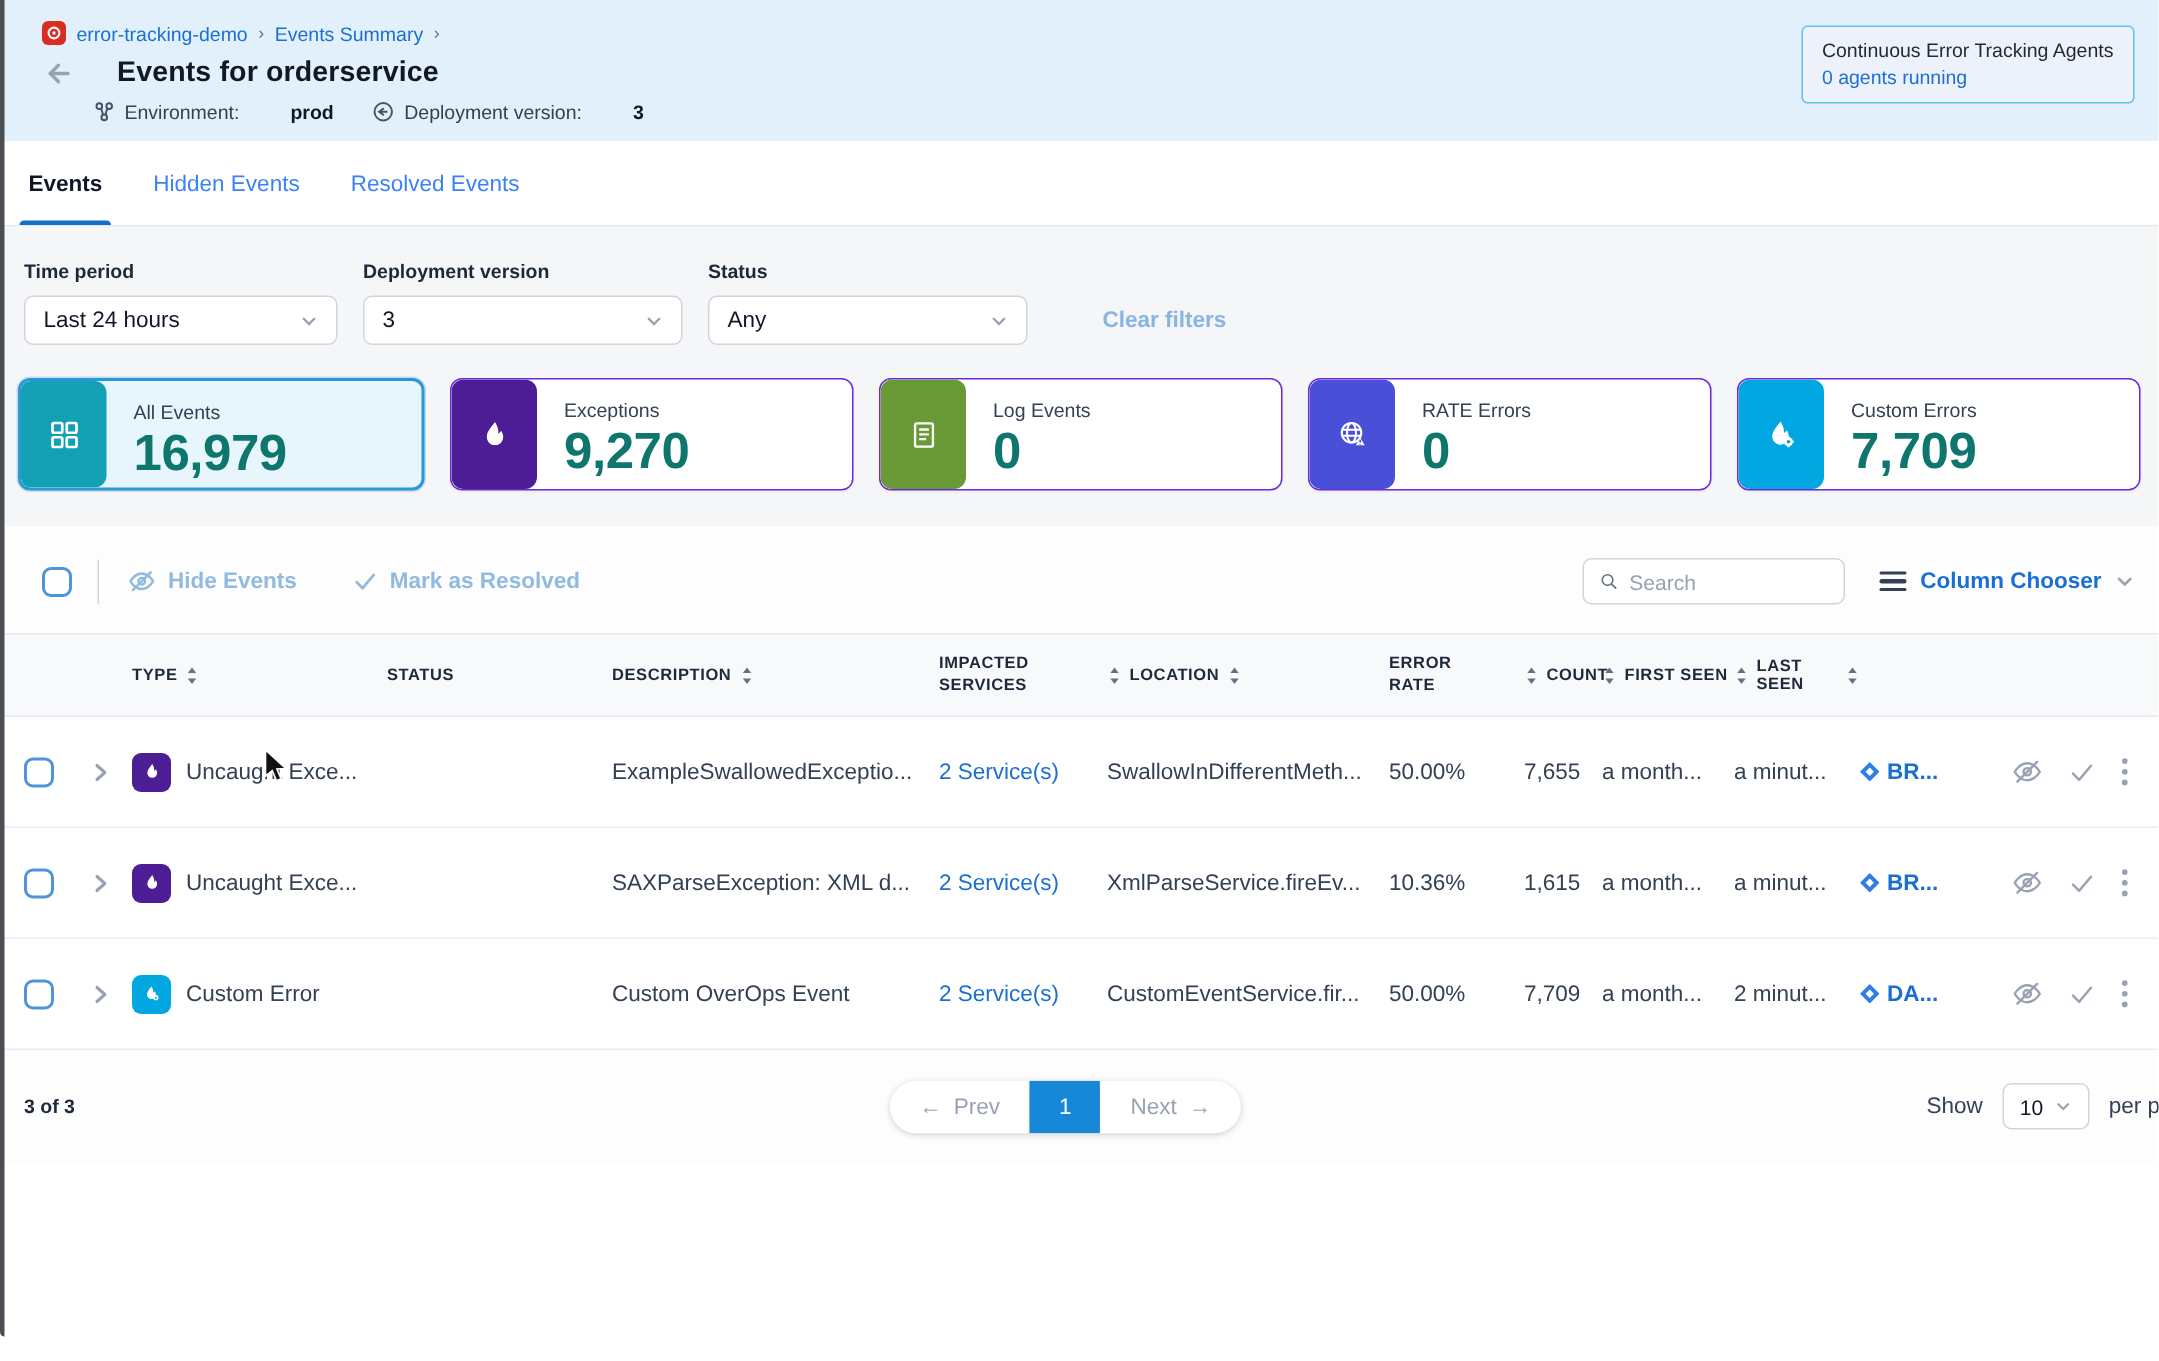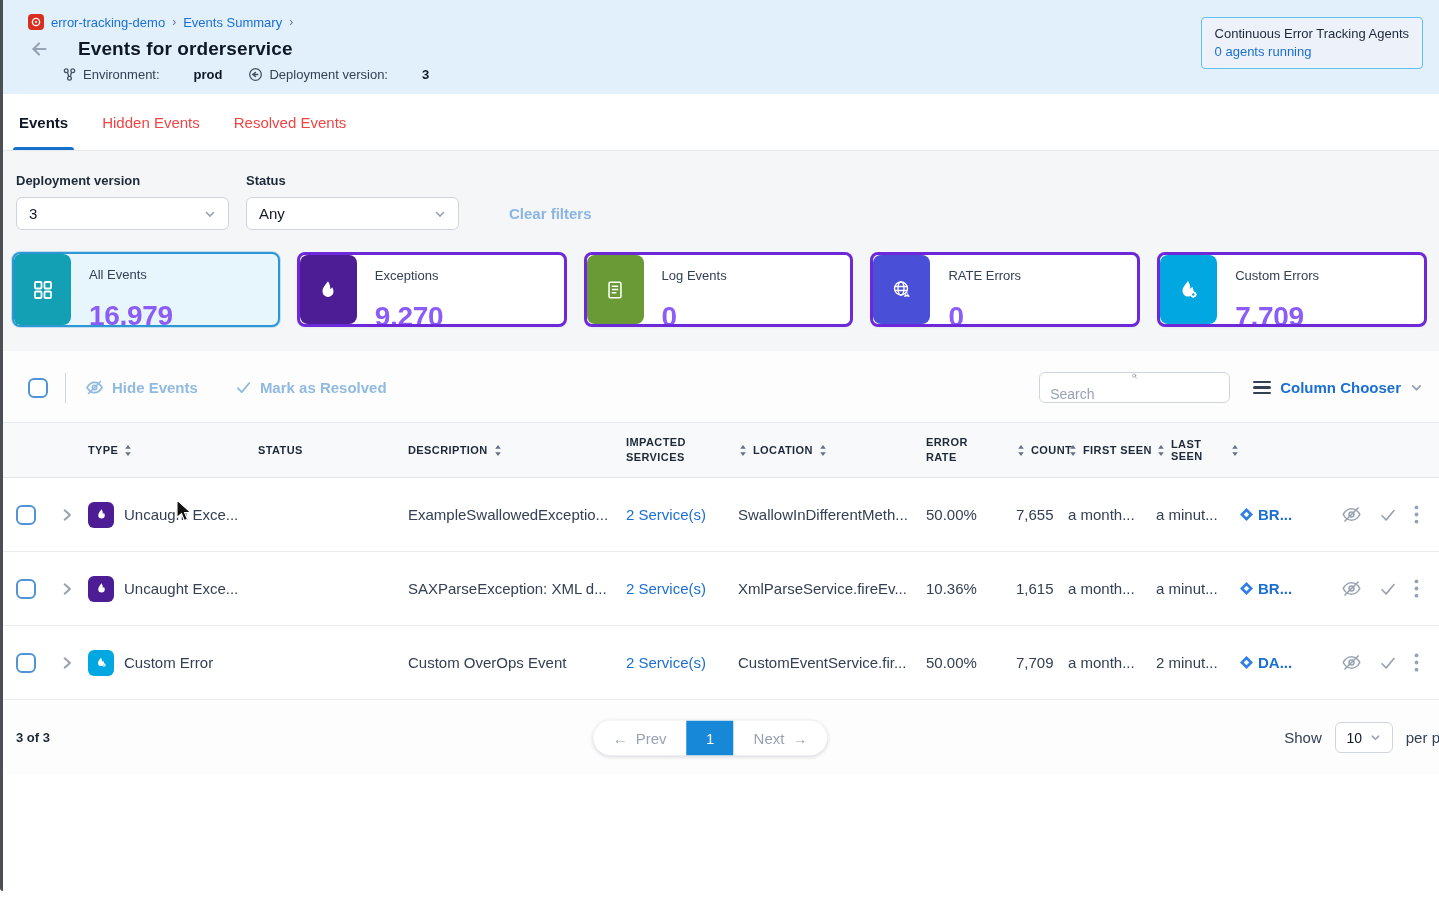--- a/index.html
+++ b/index.html
@@ -21,51 +21,51 @@
   .meta-row { display:flex; align-items:center; gap:26px; margin:7px 0 0 34px; font-size:13px; color:#344054; }
   .meta-item { display:flex; align-items:center; gap:6px; }
   .meta-item b { color:#101828;margin-left:28px; }
   .meta-item svg { color:#475467; }
   .agents-box { position:absolute; right:16px; top:17px; background:#edf1fa; border:1px solid #5fc2ea; border-radius:4px; padding:8px 13px 9px; }
   .agents-title { font-size:13px; color:#1d2939; }
   .agents-link { font-size:13px; color:#1b6fd3; margin-top:3px; cursor:pointer; }
 
   
   .tabbar { background:#fff; border-bottom:1px solid #e4e7ec; display:flex; gap:30px; padding:0 17px; height:57px; align-items:stretch; }
-  .tab { display:flex; align-items:center; font-size:15px; color:#ef4444; position:relative; padding:0 2px; cursor:pointer; }
+  .tab { display:flex; align-items:center; font-size:15px; color:#3b82f6; position:relative; padding:0 2px; cursor:pointer; }
   .tab.active { font-weight:bold; color:#101828; }
   .tab.active::after { content:""; position:absolute; left:-4px; right:-4px; bottom:0; height:3px; background:#1570c9; border-radius:3px 3px 0 0; }
 
   
   .gray-zone { background:#f4f6f7; padding:22px 0 24px; }
   .filters { display:flex; align-items:flex-end; padding:0 16px; }
   .filter-group { margin-right:17px; }
   .filter-label { font-size:13px; font-weight:bold; color:#1d2939; margin-bottom:9px; }
   .select { background:#fff; border:1px solid #d0d5dd; border-radius:6px; height:33px; display:flex; align-items:center; justify-content:space-between; padding:0 12px; font-size:15px; color:#101828; cursor:pointer; }
   .w-time { width:209px; } .w-dep { width:213px; } .w-status { width:213px; }
   .chev { color:#98a2b3; display:flex; }
   .clear-filters { font-size:15px; font-weight:bold; color:#8ab4e3; margin:0 0 8px 33px; cursor:pointer; }
 
   .cards { display:flex; gap:17px; padding:22px 12px 0; }
-  .card { flex:1; background:#fff; border:3px solid #6d28d9; border-radius:8px; box-shadow:0 1px 2px rgba(16,24,40,.05); height:75px; display:flex; overflow:hidden; cursor:pointer; }
+  .card { flex:1; background:#fff; border:1px solid #6d28d9; border-radius:8px; box-shadow:0 1px 2px rgba(16,24,40,.05); height:75px; display:flex; overflow:hidden; cursor:pointer; }
   .card.selected { background:#e7f5fd; border:2px solid #2b97d4; box-shadow:0 0 0 1px rgba(43,151,212,.25); }
   .card-icon { width:57px; flex:0 0 57px; border-radius:8px; display:flex; align-items:center; justify-content:center; color:#fff; }
   .card.selected .card-icon { border-radius:6px 8px 8px 6px; }
   .card-text { padding:13px 0 0 18px; min-width:0; }
   .card-label { font-size:13px; color:#344054; white-space:nowrap; }
-  .card-value { font-size:28px; font-weight:bold; color:#8b5cf6; margin-top:18px; letter-spacing:-.3px; }
+  .card-value { font-size:34px; font-weight:bold; color:#0f766e; margin-top:1px; letter-spacing:-.3px; }
 
   
   .white-zone { background:#fdfdfe; }
   .action-bar { display:flex; align-items:center; padding:21px 16px 19px 28px; }
   .checkbox { width:20px; height:20px; border:2px solid #4f94d6; border-radius:6px; background:#fff; cursor:pointer; }
   .vdivider { width:1px; height:30px; background:#d0d5dd; margin:0 19px 0 17px; }
   .bulk-action { display:flex; align-items:center; gap:8px; font-size:15px; font-weight:bold; color:#90badf; margin-right:37px; cursor:pointer; }
   .right-tools { margin-left:auto; display:flex; align-items:center; }
-  .search-box { width:191px; height:31px; background:#fff; border:1px solid #d0d5dd; border-radius:6px; display:flex; align-items:center; padding:0 10px; gap:7px;flex-direction:column; }
+  .search-box { width:175px; height:31px; background:#fff; border:1px solid #d0d5dd; border-radius:6px; display:flex; align-items:center; padding:0 10px; gap:7px; }
   .search-box input { border:none; outline:none; width:100%; font-size:14px; color:#344054; font-family:inherit; background:transparent; }
   .search-box input::placeholder { color:#98a2b3; }
   .col-chooser { display:flex; align-items:center; gap:9px; margin-left:23px; cursor:pointer; }
   .hamburger { display:flex; flex-direction:column; gap:3px; }
   .hamburger span { width:18px; height:2.5px; background:#344054; border-radius:2px; }
   .col-chooser-label { font-size:15px; font-weight:bold; color:#1b6fd3; }
 
   
   .thead { border-top:1px solid #e4e7ec; border-bottom:1px solid #e4e7ec; background:#f8f9fa; height:56px; display:flex; align-items:center; font-size:11px; font-weight:bold; color:#1d2939; letter-spacing:.4px; padding-left:16px; }
   .trow { height:74px; border-bottom:1px solid #eaecf0; background:#fff; display:flex; align-items:center; font-size:15px; color:#344054; padding-left:16px; }
@@ -157,20 +157,31 @@
 
 <div class="tabbar">
   <div class="tab active">Events</div>
   <div class="tab">Hidden Events</div>
   <div class="tab">Resolved Events</div>
 </div>
 
 <div class="gray-zone">
   <div class="filters">
     <div class="filter-group">
+      <div class="filter-label">Time period</div>
+      <div class="select w-time">
+        <span>Last 24 hours</span>
+        <span class="chev">
+            <svg width="12" height="12" viewBox="0 0 12 12" fill="none" stroke="currentColor" stroke-width="1.6" stroke-linecap="round">
+              <polyline points="2.5 4.5 6 8 9.5 4.5"></polyline>
+            </svg>
+          </span>
+      </div>
+    </div>
+    <div class="filter-group">
       <div class="filter-label">Deployment version</div>
       <div class="select w-dep">
         <span>3</span>
         <span class="chev">
             <svg width="12" height="12" viewBox="0 0 12 12" fill="none" stroke="currentColor" stroke-width="1.6" stroke-linecap="round">
               <polyline points="2.5 4.5 6 8 9.5 4.5"></polyline>
             </svg>
           </span>
       </div>
     </div>

